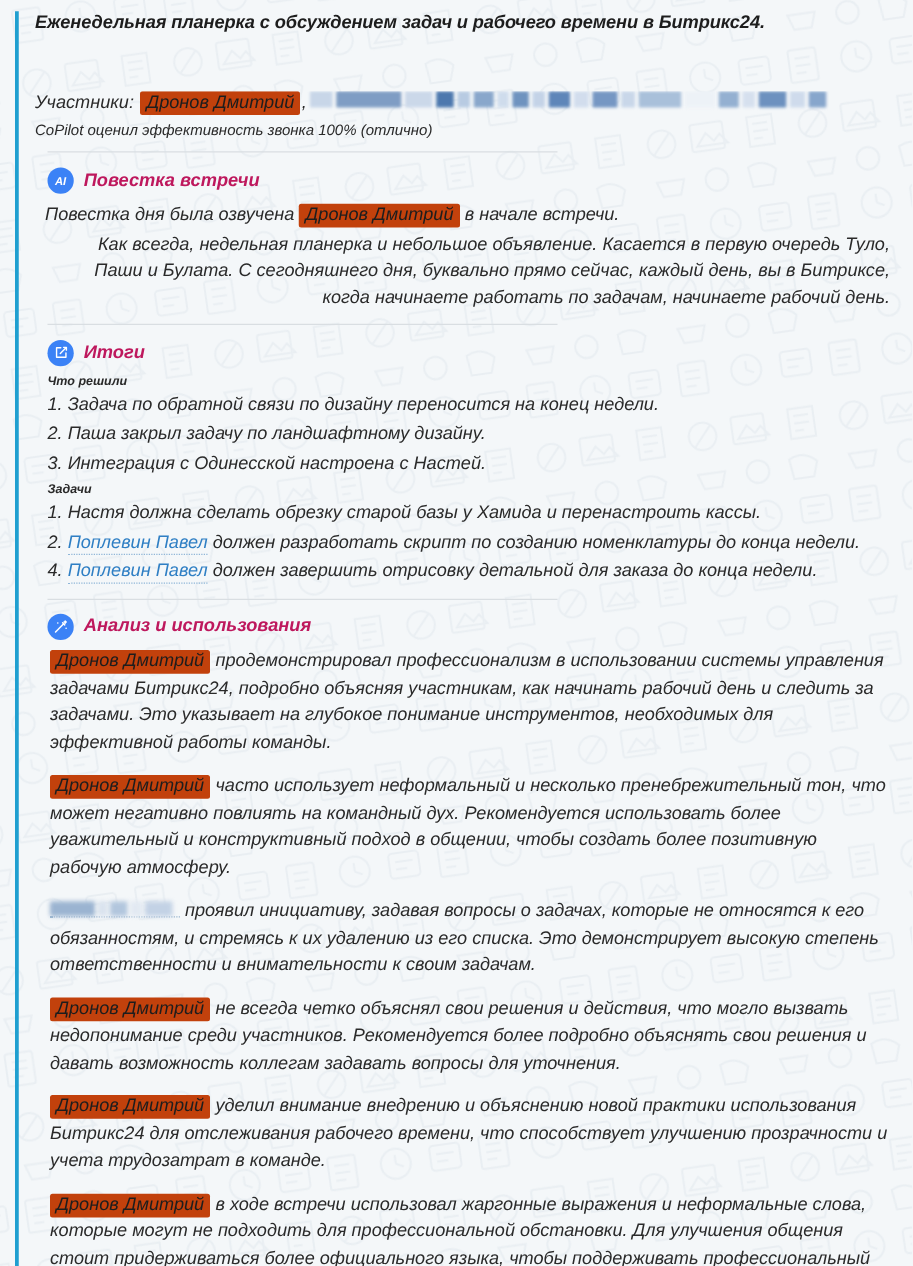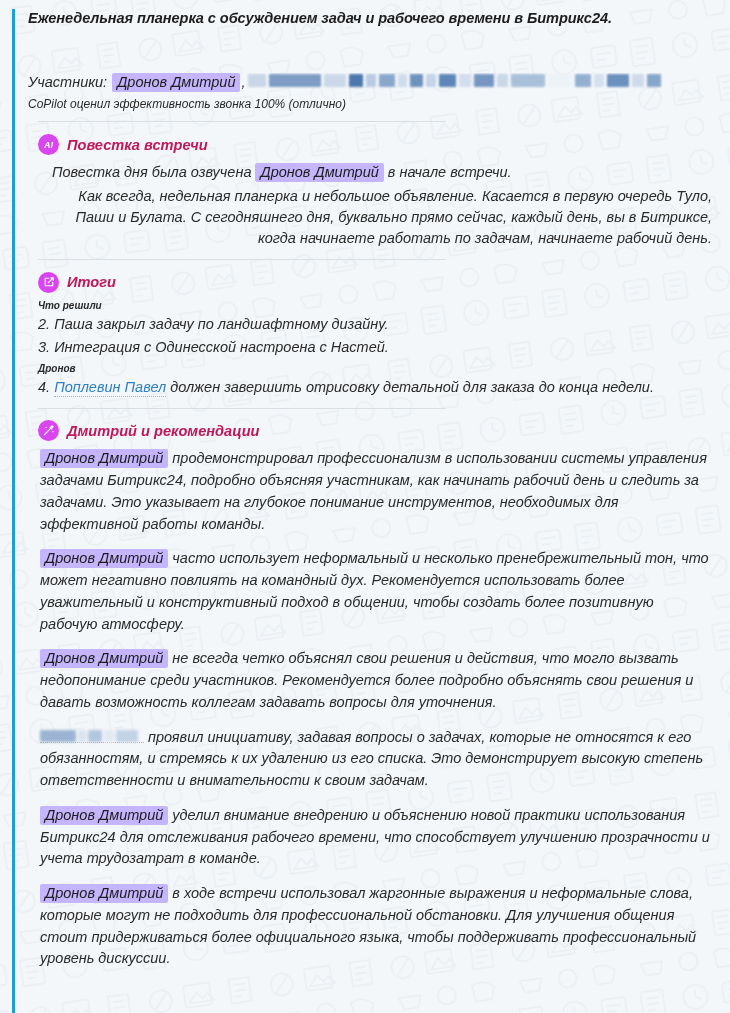--- a/index.html
+++ b/index.html
@@ -58,21 +58,21 @@
     margin-bottom: 5px;
     font-size: 14.5px;
     color: #2a2a2a;
     white-space: nowrap;
     overflow: hidden;
     margin-top: 47px;
   }
   .participants-label { margin-right: 5px; }
 
   .hl {
-    background: #c4b5fd;
+    background: #c2410c;
     padding: 1px 5px 2px 5px;
     border-radius: 2px;
     color: #1d1d1d;
     white-space: nowrap;
   }
 
   .comma { margin: 0 2px 0 1px; }
 
   
   .redact-strip { display: inline-flex; align-items: center; gap: 3px; }
@@ -93,28 +93,28 @@
   }
 
   .section-head {
     display: flex;
     align-items: center;
     gap: 8px;
     margin: 0 0 7px 10px;
   }
   .sec-icon {
     width: 21px; height: 21px; border-radius: 50%;
-    background: #d946ef;
+    background: #3b82f6;
     display: inline-flex; align-items: center; justify-content: center;
     flex: 0 0 auto;
   }
   .sec-icon svg { display: block; }
   .sec-title { font-weight: bold; font-size: 14.6px; color: #be185d; }
 
-  .body-block { margin-left: 24px; }
+  .body-block { margin-left: 8px; }
   .line { margin: 0 0 3px 0; line-height: 1.42; }
   .para { margin: 0 0 3px 0; line-height: 1.48; text-align: right; }
 
   .sub-head { font-weight: bold; margin: 4px 0 2px 10px; font-size: 10px; }
 
   ol.plain { list-style: none; margin: 0 0 2px 10px; padding: 0; }
   ol.plain li { line-height: 1.55; margin-bottom: 1px; }
   .num { color: #2a2a2a; }
 
   a.person-link {
@@ -250,75 +250,87 @@
         <path d="M7 9l6-6"></path>
         <path d="M10.5 2.5H13.5V5.5"></path>
       </svg>
     </span>
     <span class="sec-title">Итоги</span>
   </div>
 
   <div class="sub-head">Что решили</div>
   <ol class="plain">
     <li>
+      <span class="num">1.</span>
+      <span>Задача по обратной связи по дизайну переносится на конец недели.</span>
+    </li>
+    <li>
       <span class="num">2.</span>
       <span>Паша закрыл задачу по ландшафтному дизайну.</span>
     </li>
     <li>
       <span class="num">3.</span>
       <span>Интеграция с Одинесской настроена с Настей.</span>
     </li>
   </ol>
 
-  <div class="sub-head">Дронов</div>
+  <div class="sub-head">Задачи</div>
   <ol class="plain">
+    <li>
+      <span class="num">1.</span>
+      <span>Настя должна сделать обрезку старой базы у Хамида и перенастроить кассы.</span>
+    </li>
+    <li>
+      <span class="num">2.</span>
+      <a class="person-link">Поплевин Павел</a><span> должен разработать скрипт по созданию номенклатуры до конца недели.</span>
+    </li>
     <li>
       <span class="num">4.</span>
       <a class="person-link">Поплевин Павел</a><span> должен завершить отрисовку детальной для заказа до конца недели.</span>
     </li>
   </ol>
 
   <div class="big-divider"></div>
 
   <div class="section-head">
     <span class="sec-icon">
       <svg width="13" height="13" viewBox="0 0 16 16" fill="none" stroke="#ffffff" stroke-width="1.5" stroke-linecap="round">
         <path d="M3 13 L11 5"></path>
         <path d="M10 4 L12 6"></path>
         <path d="M12.5 2.2 v2.2 M11.4 3.3 h2.2"></path>
         <circle cx="5.2" cy="4.2" r="0.8" fill="#ffffff" stroke="none"></circle>
         <circle cx="13.4" cy="9.4" r="0.8" fill="#ffffff" stroke="none"></circle>
       </svg>
     </span>
-    <span class="sec-title">Дмитрий и рекомендации</span>
+    <span class="sec-title">Анализ и использования</span>
   </div>
 
   <div class="analysis-para">
     <span class="hl">Дронов Дмитрий</span><span> продемонстрировал профессионализм в использовании системы управления задачами Битрикс24, подробно объясняя участникам, как начинать рабочий день и следить за задачами. Это указывает на глубокое понимание инструментов, необходимых для эффективной работы команды.</span>
   </div>
 
   <div class="analysis-para">
     <span class="hl">Дронов Дмитрий</span><span> часто использует неформальный и несколько пренебрежительный тон, что может негативно повлиять на командный дух. Рекомендуется использовать более уважительный и конструктивный подход в общении, чтобы создать более позитивную рабочую атмосферу.</span>
-  </div>
-
-  <div class="analysis-para">
-    <span class="hl">Дронов Дмитрий</span><span> не всегда четко объяснял свои решения и действия, что могло вызвать недопонимание среди участников. Рекомендуется более подробно объяснять свои решения и давать возможность коллегам задавать вопросы для уточнения.</span>
   </div>
 
   <div class="analysis-para">
     <span class="redact-inline">
       <span class="rb2" style="left:0;width:36px;background:#9bb4d1"></span>
       <span class="rb2" style="left:38px;width:8px;background:#dae3ee"></span>
       <span class="rb2" style="left:48px;width:14px;background:#b2c6dd"></span>
       <span class="rb2" style="left:64px;width:10px;background:#e2e9f2"></span>
       <span class="rb2" style="left:76px;width:22px;background:#c3d2e5"></span>
     </span><span> проявил инициативу, задавая вопросы о задачах, которые не относятся к его обязанностям, и стремясь к их удалению из его списка. Это демонстрирует высокую степень ответственности и внимательности к своим задачам.</span>
   </div>
 
   <div class="analysis-para">
+    <span class="hl">Дронов Дмитрий</span><span> не всегда четко объяснял свои решения и действия, что могло вызвать недопонимание среди участников. Рекомендуется более подробно объяснять свои решения и давать возможность коллегам задавать вопросы для уточнения.</span>
+  </div>
+
+  <div class="analysis-para">
     <span class="hl">Дронов Дмитрий</span><span> уделил внимание внедрению и объяснению новой практики использования Битрикс24 для отслеживания рабочего времени, что способствует улучшению прозрачности и учета трудозатрат в команде.</span>
   </div>
 
   <div class="analysis-para">
     <span class="hl">Дронов Дмитрий</span><span> в ходе встречи использовал жаргонные выражения и неформальные слова, которые могут не подходить для профессиональной обстановки. Для улучшения общения стоит придерживаться более официального языка, чтобы поддерживать профессиональный уровень дискуссии.</span>
   </div>
 
 </div>
 
 </body></html>

